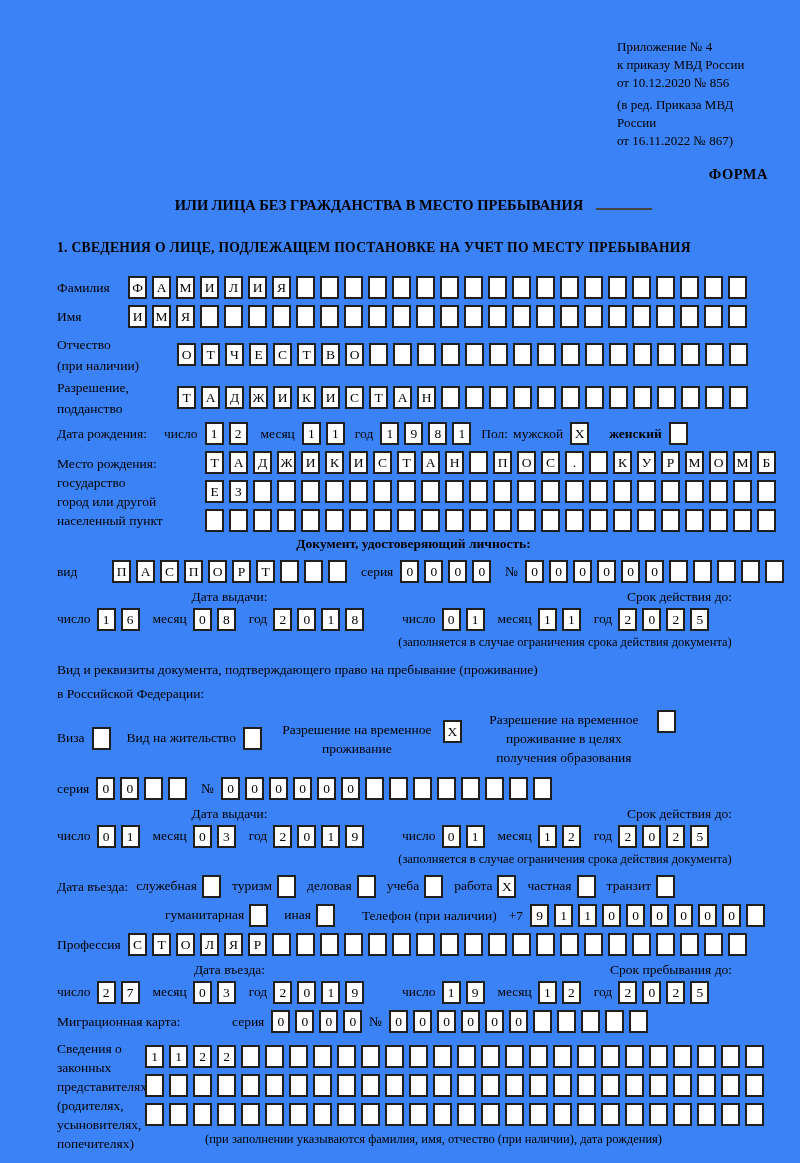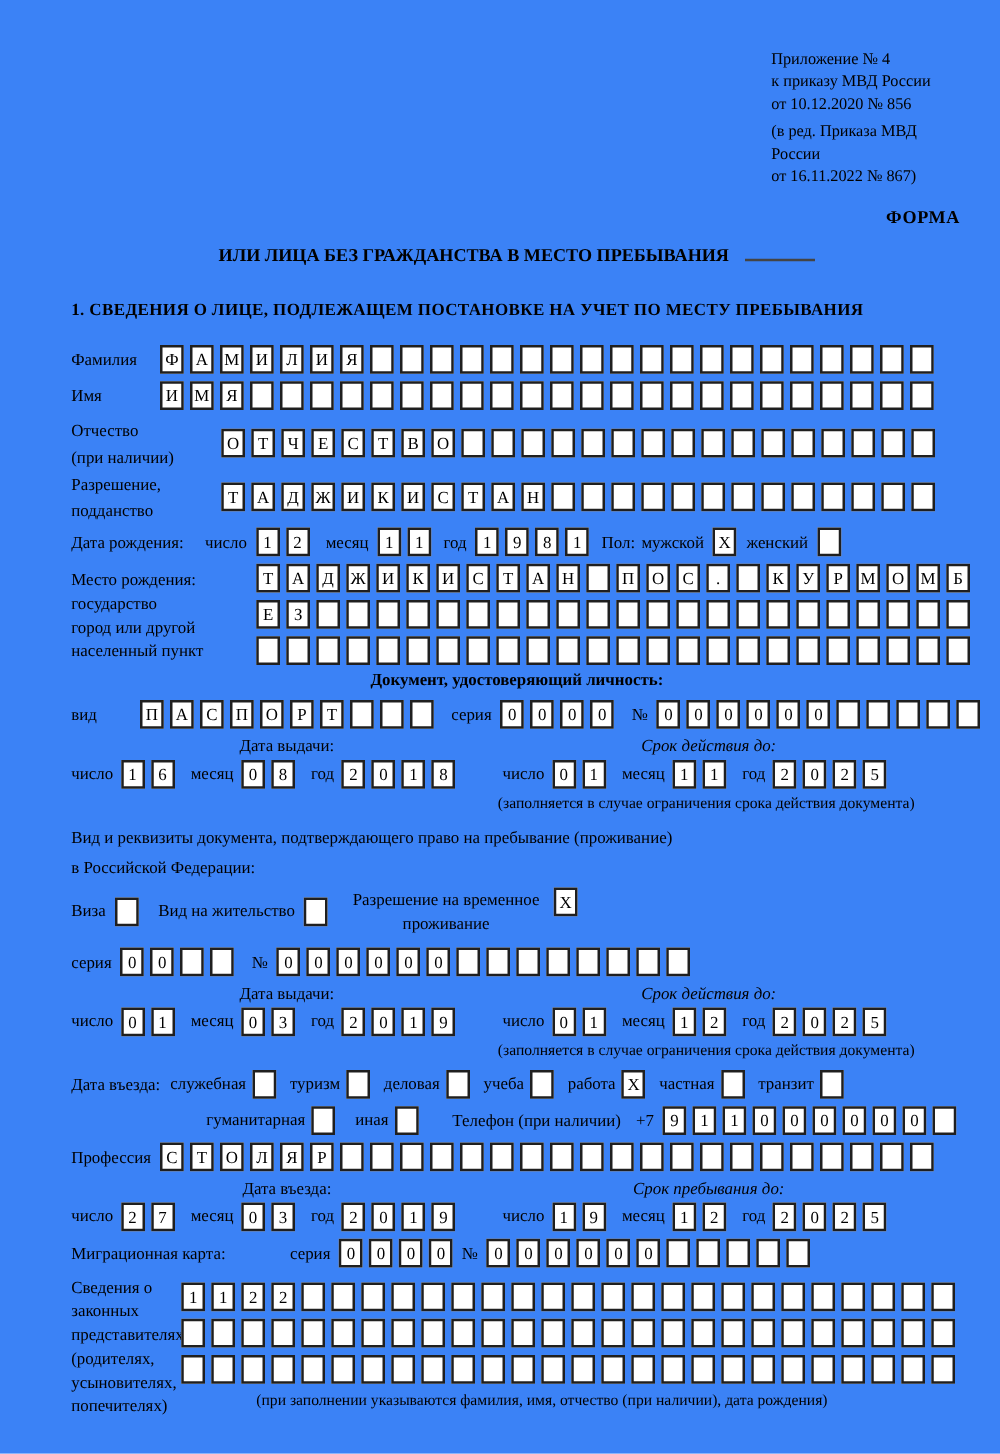--- a/index.html
+++ b/index.html
@@ -35,21 +35,21 @@
   .cells .cell:last-child{margin-right:0;}
   .cb .cell{margin-right:0;}
   .ml{margin-left:14px;margin-right:7px;}
   .mr{margin-right:7px;}
   .colstack{display:block;font-size:13.5px;line-height:19px;flex-shrink:0;}
   .colstack span{display:block;}
   .rowgap{margin-bottom:6px;display:block;}
   .dochead{text-align:center;font-weight:bold;font-size:13.5px;margin:4px 0 8px 0;}
   .dh{display:flex;font-size:13.5px;margin-top:2px;}
   .dh-l{width:345px;text-align:center;}
-  .dh-r{width:330px;text-align:center;font-style:italic;}
+  .dh-r{width:330px;text-align:right;}
   .drow{margin-top:3px;}
   .dgroup{display:flex;align-items:flex-start;width:345px;flex-shrink:0;}
   .dgroup .lbl{margin-right:6px;}
   .dgroup .gap{margin-left:13px;}
   .note{font-size:12.5px;margin:-2px 0 8px 288px;width:440px;text-align:center;}
   .para{font-size:13.5px;line-height:24px;}
   .opts{margin-top:4px;margin-bottom:10px;}
   .opt{display:flex;align-items:flex-start;margin-right:16px;}
   .opt .olbl{font-size:13.5px;line-height:22px;margin-right:7px;}
   .optwrap{width:158px;text-align:center;line-height:19px;font-size:13.5px;margin-right:7px;}
@@ -113,21 +113,21 @@
       <span class="lbl mr">Дата рождения:</span>
       <span class="lbl mr" style="margin-left:10px;">число</span>
       <span class="cells"><span class="cell">1</span><span class="cell">2</span></span>
       <span class="lbl mr" style="margin-left:13px;">месяц</span>
       <span class="cells"><span class="cell">1</span><span class="cell">1</span></span>
       <span class="lbl mr" style="margin-left:10px;">год</span>
       <span class="cells"><span class="cell">1</span><span class="cell">9</span><span class="cell">8</span><span class="cell">1</span></span>
       <span class="lbl" style="margin-left:10px;margin-right:5px;">Пол:</span>
       <span class="lbl mr">мужской</span>
       <span class="cells cb"><span class="cell">X</span></span>
-      <span class="lbl mr" style="margin-left:8px;">женский</span>
+      <span class="lbl mr" style="margin-left:20px;font-weight:bold;">женский</span>
       <span class="cells cb"><span class="cell"></span></span>
     </div>
 
     <div class="row" style="margin-bottom:2px;">
       <span class="colstack w148">
         <span>Место рождения:</span>
         <span>государство</span>
         <span>город или другой</span>
         <span>населенный пункт</span>
       </span>
@@ -181,20 +181,24 @@
         <span class="olbl">Виза</span>
         <span class="cells cb"><span class="cell"></span></span>
       </span>
       <span class="opt">
         <span class="olbl">Вид на жительство</span>
         <span class="cells cb"><span class="cell"></span></span>
       </span>
       <span class="opt">
         <span class="optwrap">Разрешение на временное проживание</span>
         <span class="cells cb"><span class="cell">X</span></span>
+      </span>
+      <span class="opt" style="margin-right:0;">
+        <span class="optwrap2">Разрешение на временное проживание в целях получения образования</span>
+        <span class="cells cb"><span class="cell"></span></span>
       </span>
     </div>
 
     <div class="row">
       <span class="lbl mr">серия</span>
       <span class="cells"><span class="cell">0</span><span class="cell">0</span><span class="cell"></span><span class="cell"></span></span>
       <span class="lbl ml">№</span>
       <span class="cells"><span class="cell">0</span><span class="cell">0</span><span class="cell">0</span><span class="cell">0</span><span class="cell">0</span><span class="cell">0</span><span class="cell"></span><span class="cell"></span><span class="cell"></span><span class="cell"></span><span class="cell"></span><span class="cell"></span><span class="cell"></span><span class="cell"></span></span>
     </div>
 

